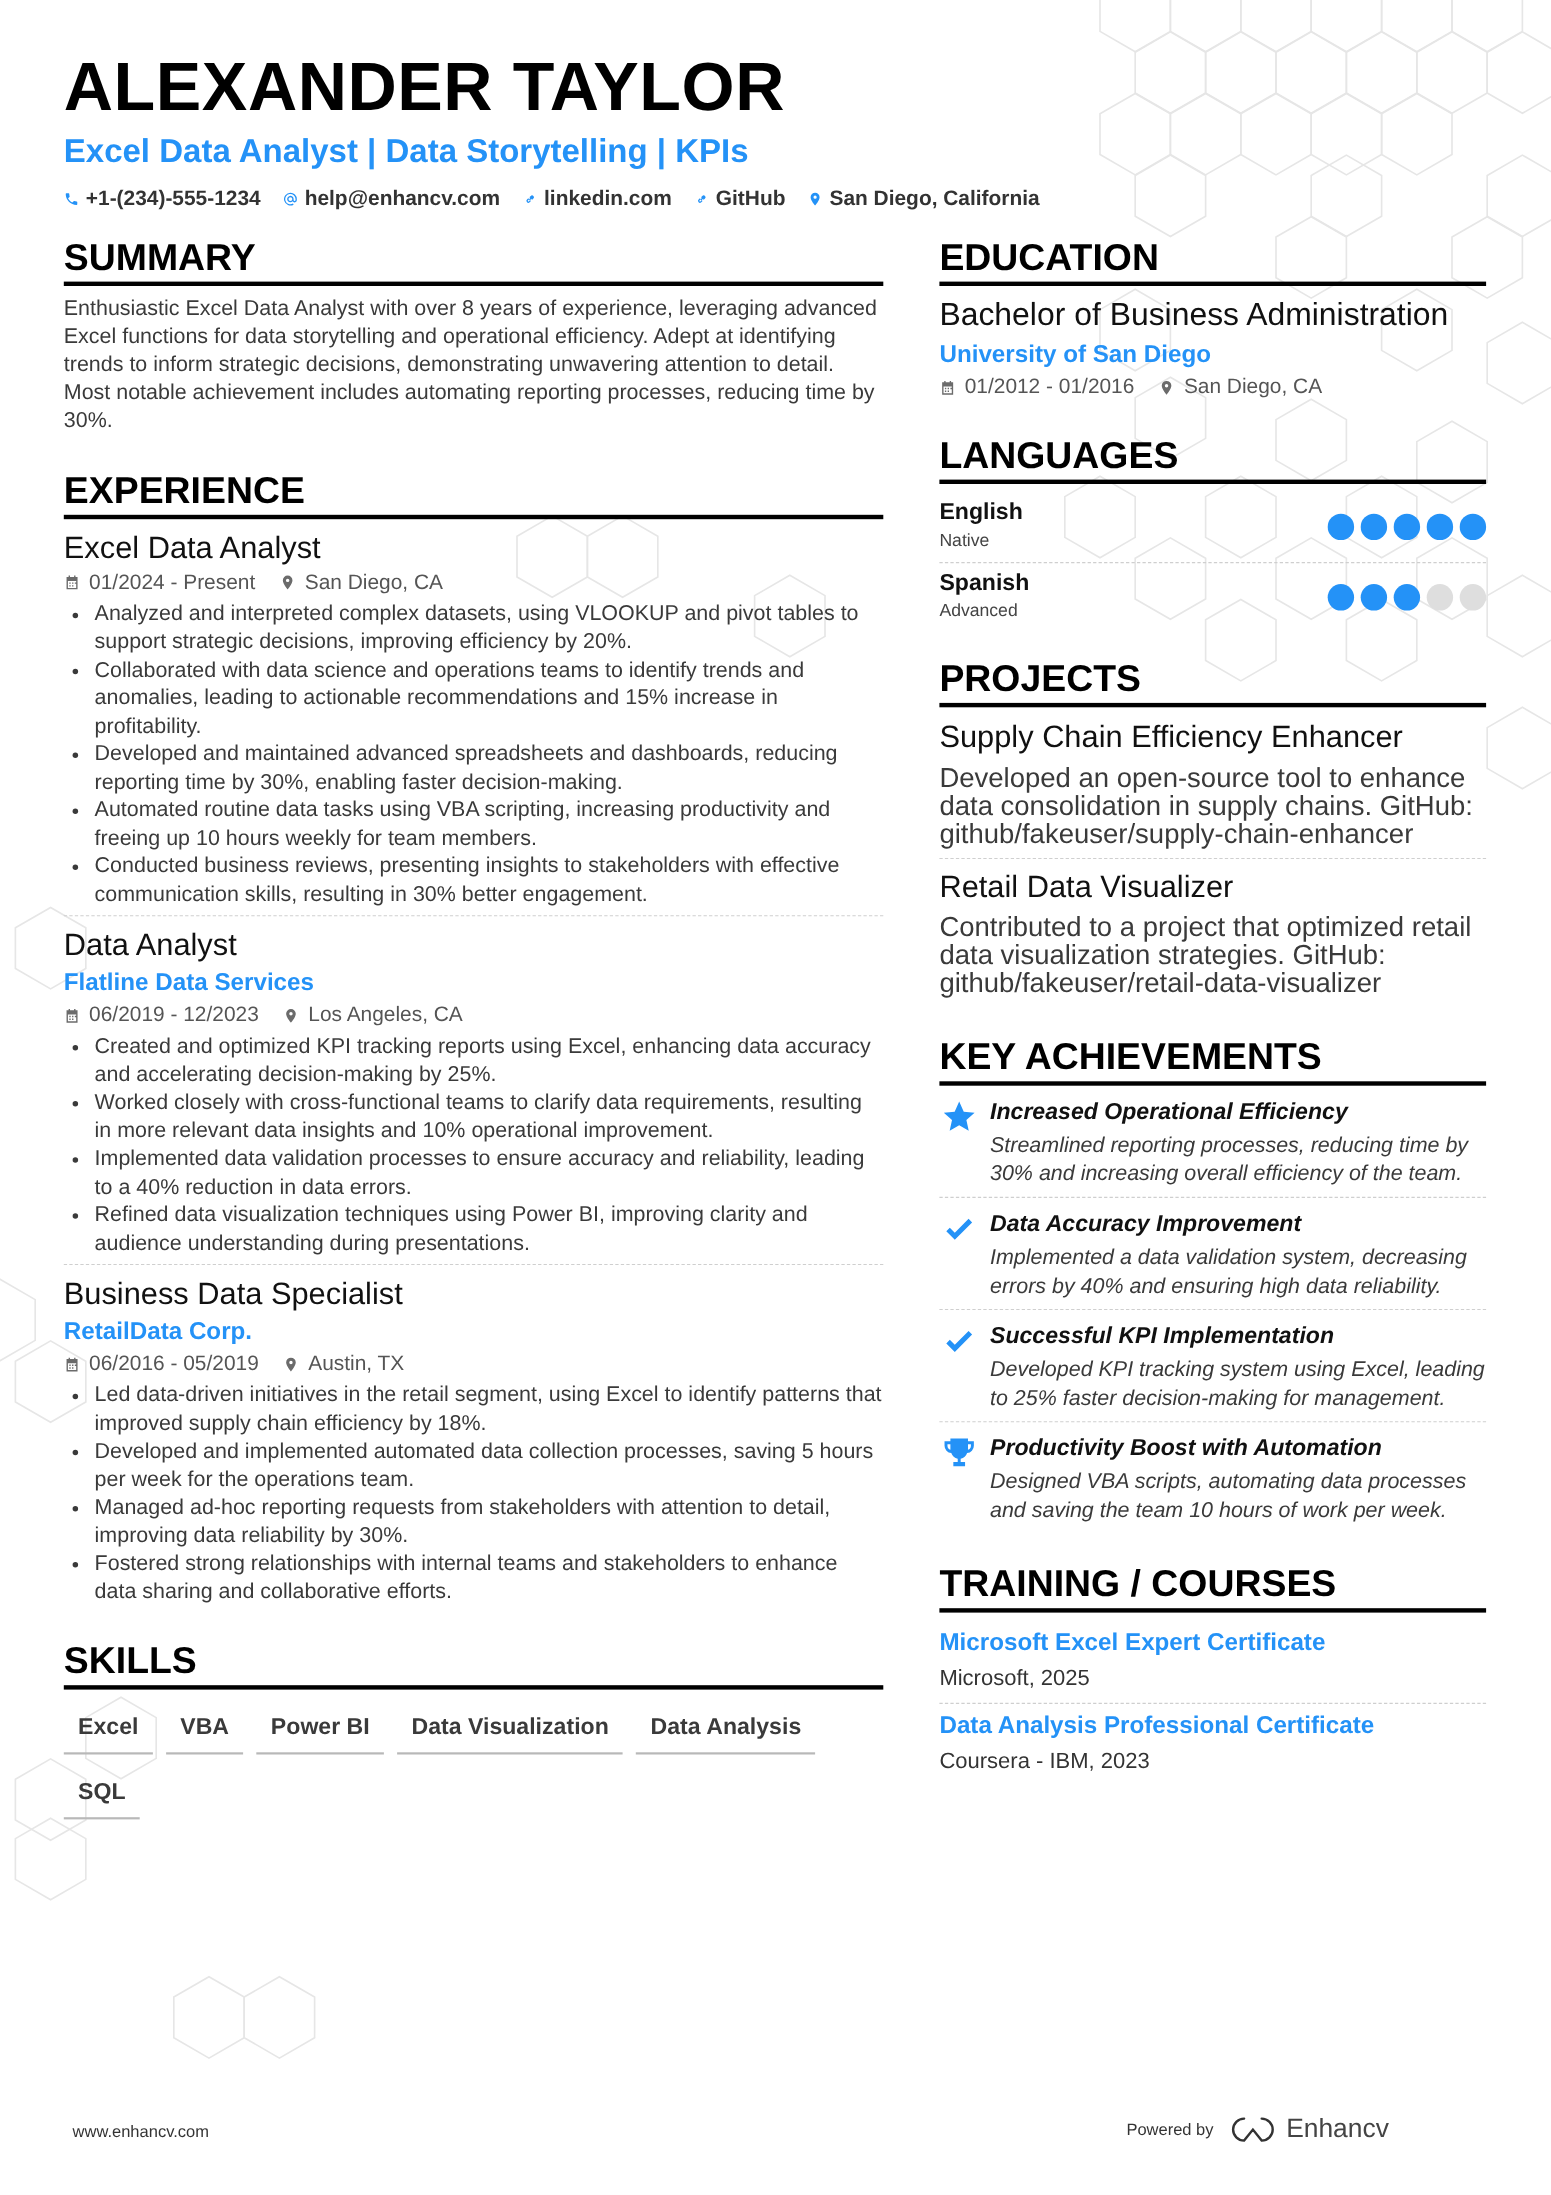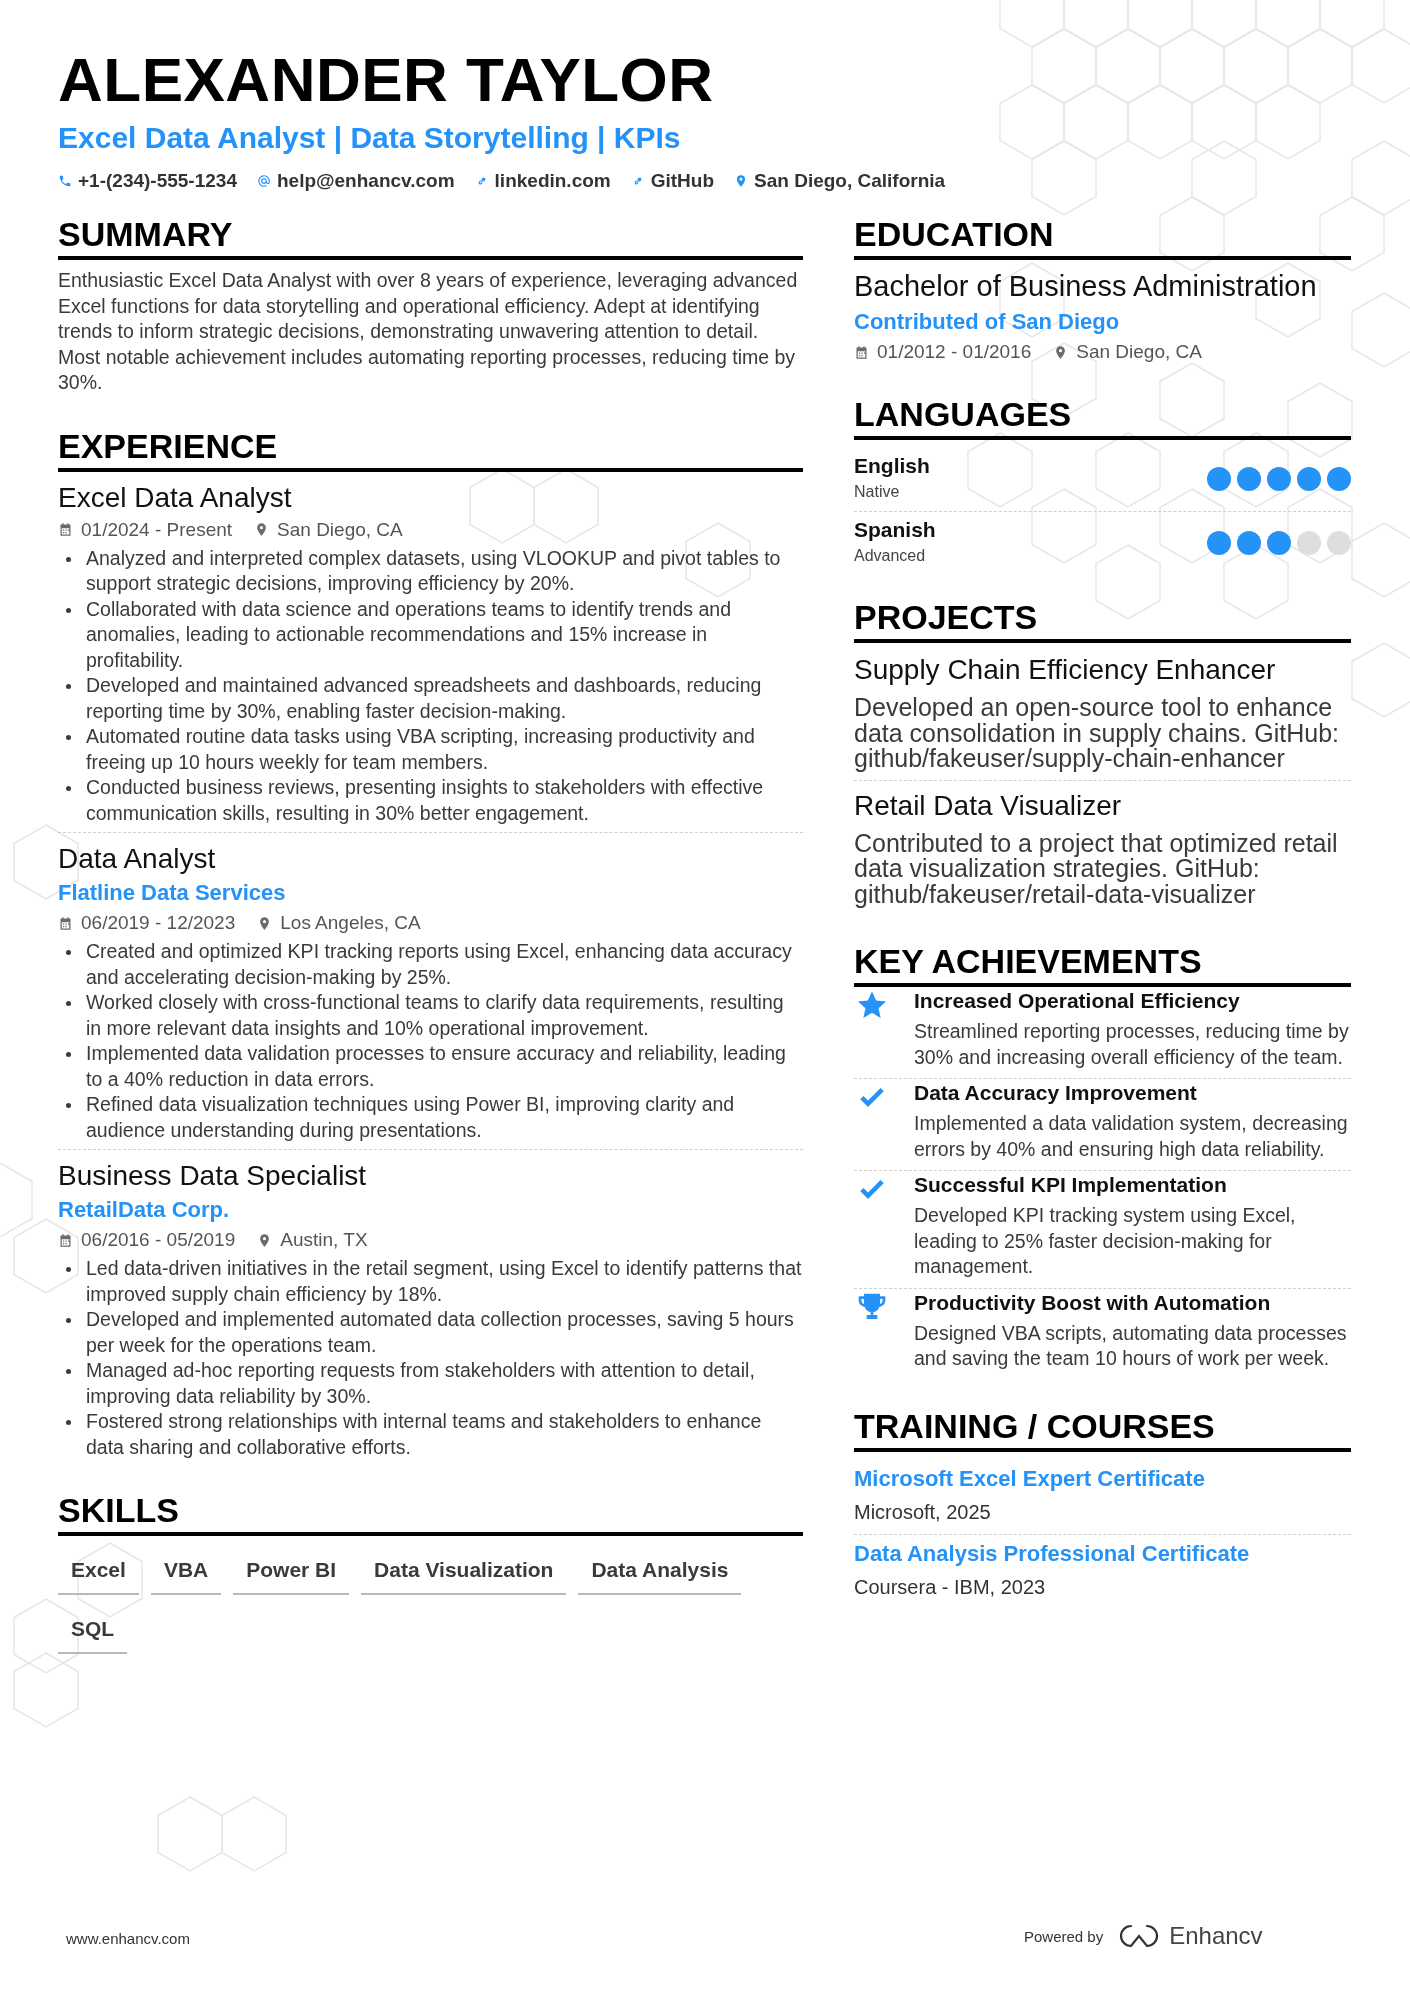--- a/index.html
+++ b/index.html
@@ -46,21 +46,21 @@
   .lang-level { font-size: 16px; color: #444; line-height: 26px; }
   .dots { display: flex; gap: 6px; }
   .dot { width: 24px; height: 24px; border-radius: 50%; background: #2492f7; }
   .dot.off { background: #dedede; }
 
   .project { padding-bottom: 8px; margin-bottom: 6px; border-bottom: 1px dashed #cfcfcf; }
   .project:last-child { border-bottom: none; }
   .proj-title { font-size: 28px; line-height: 38px; color: #111; }
   .proj-desc { font-size: 25px; line-height: 25.5px; color: #3a3a3a; margin-top: 6px; }
 
-  .ach { display: flex; gap: 24px; padding: 0 0 8px; border-bottom: 1px dashed #cfcfcf; }
+  .ach { display: flex; gap: 10px; padding: 10px 0 8px; border-bottom: 1px dashed #cfcfcf; font-style: italic; }
   .ach:last-child { border-bottom: none; }
   .ach-icon { width: 36px; flex: 0 0 36px; padding-top: 2px; display: flex; justify-content: center; }
   .ach-icon svg { width: 32px; height: 32px; fill: #2492f7; }
   .ach-title { font-size: 21px; font-weight: 700; color: #111; line-height: 28px; }
   .ach-desc { font-size: 19.5px; line-height: 25.5px; color: #3a3a3a; margin-top: 4px; }
 
   .course { padding: 2px 0 6px; border-bottom: 1px dashed #cfcfcf; }
   .course:last-child { border-bottom: none; }
   .course-title { font-size: 22px; font-weight: 700; color: #2492f7; line-height: 34px; }
   .course-sub { font-size: 20px; color: #333; line-height: 32px; }
@@ -267,21 +267,21 @@
         <span class="skill">SQL</span>
       </div>
     </section>
   </main>
 
   <aside class="col-right">
 
     <section class="section" style="margin-bottom:28px;">
       <h2 class="sec-title">EDUCATION</h2>
       <div class="edu-degree">Bachelor of Business Administration</div>
-      <div class="edu-school">Contributed of San Diego</div>
+      <div class="edu-school">University of San Diego</div>
       <div class="meta">
         <span class="meta-item">
           <svg viewBox="0 0 24 24">
               <path d="M7 2h2v2h6V2h2v2h3v18H4V4h3V2zm-1 8v10h12V10H6zm2 2h2v2H8v-2zm4 0h2v2h-2v-2zm4 0h2v2h-2v-2zm-8 4h2v2H8v-2zm4 0h2v2h-2v-2z"></path>
             </svg>
           <span>01/2012 - 01/2016</span>
         </span>
         <span class="meta-item">
           <svg viewBox="0 0 24 24">
               <path d="M12 2a7 7 0 0 0-7 7c0 5 7 13 7 13s7-8 7-13a7 7 0 0 0-7-7zm0 9.5A2.5 2.5 0 1 1 12 6.5a2.5 2.5 0 0 1 0 5z"></path>

